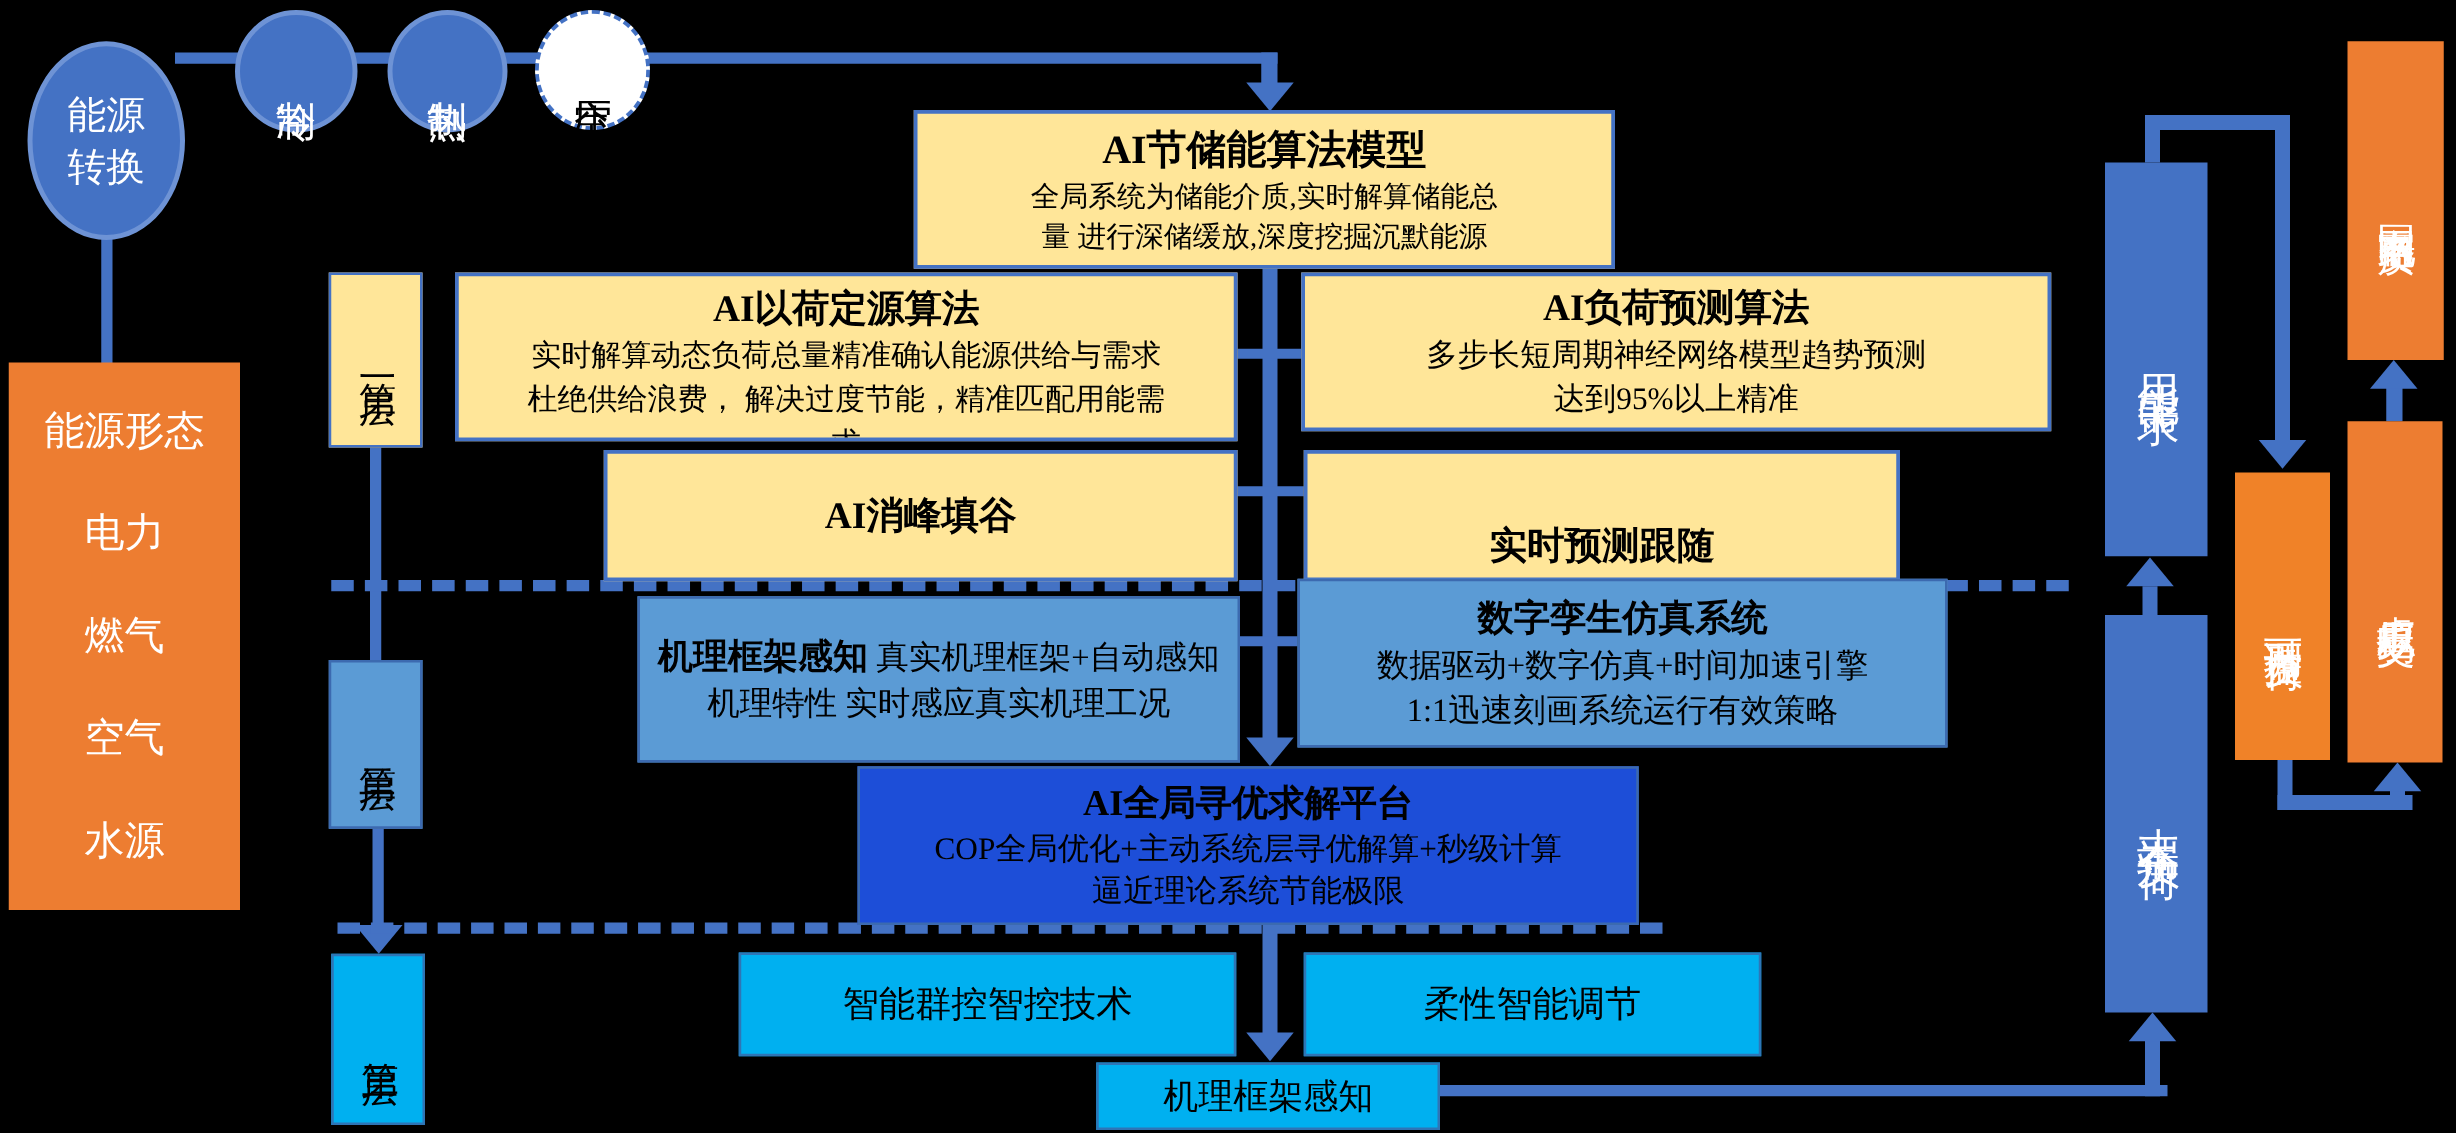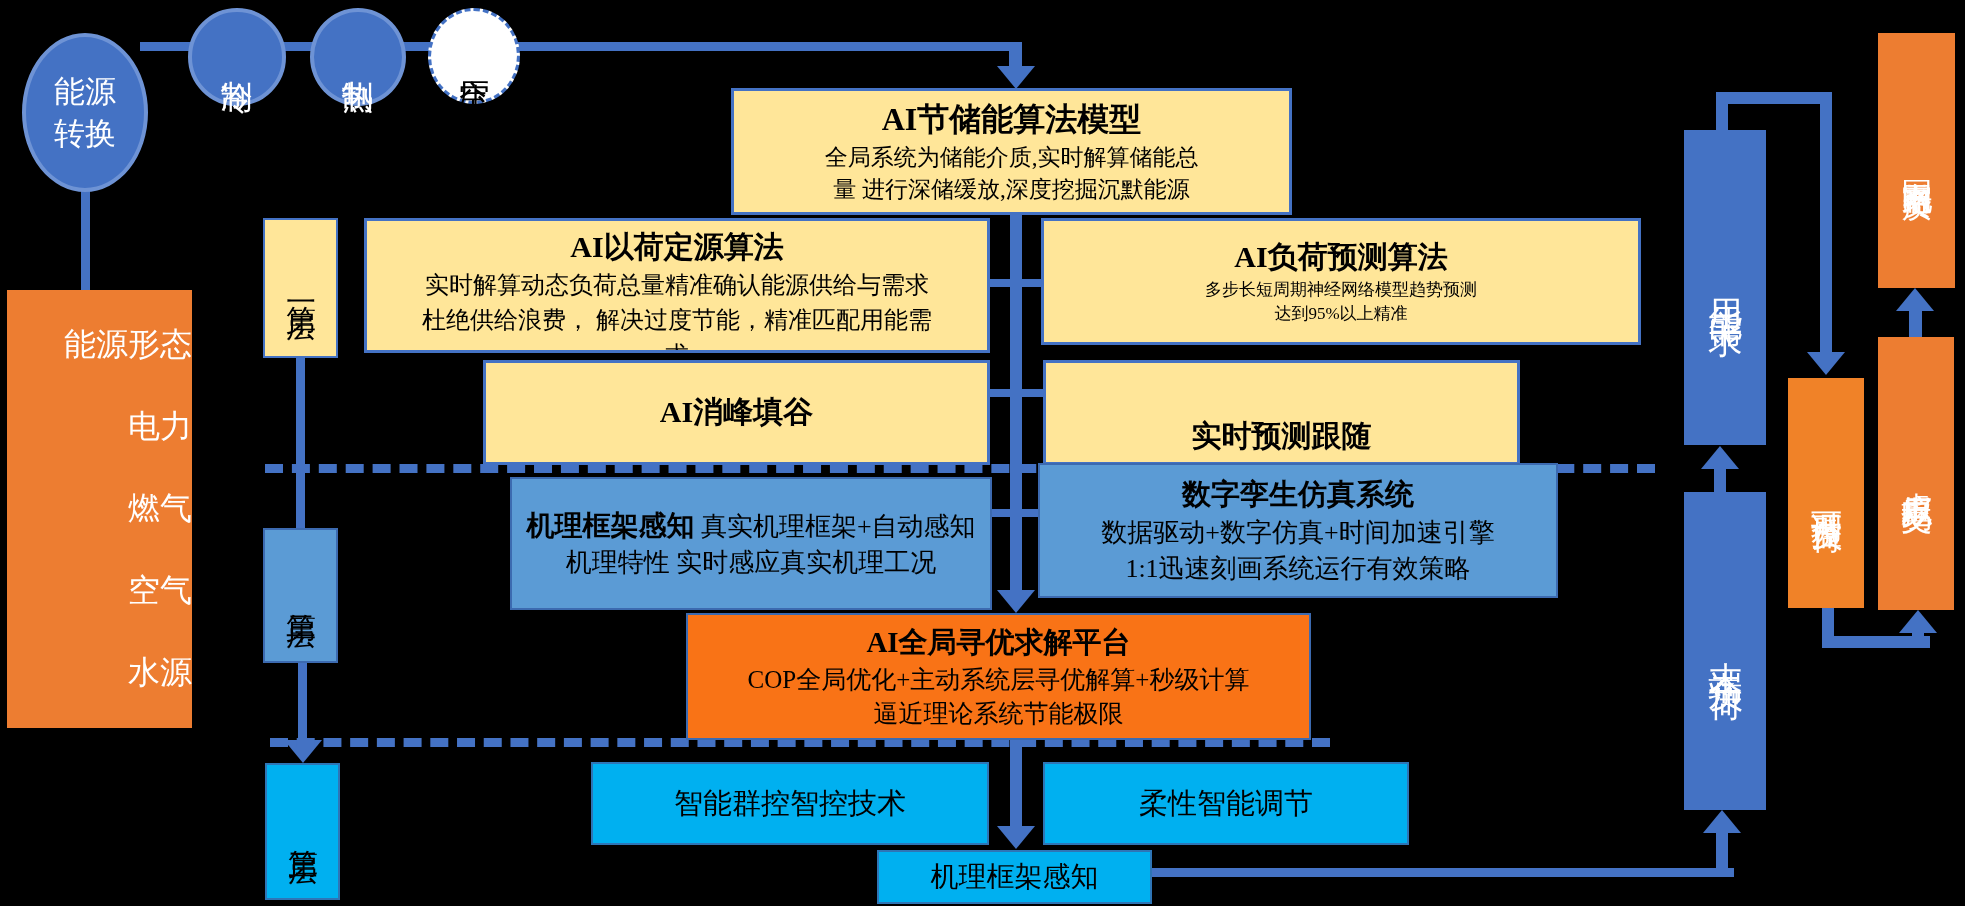--- a/index.html
+++ b/index.html
@@ -2,21 +2,21 @@
 <html><head>
 <meta charset="utf-8">
 <style>
   html,body{margin:0;padding:0;background:#000;}
   .canvas{position:relative;width:1965px;height:906px;background:#000;overflow:hidden;
           font-family:"Liberation Serif","DejaVu Serif",serif;}
   .box{position:absolute;box-sizing:border-box;display:flex;flex-direction:column;
        align-items:center;justify-content:center;text-align:center;}
   .yellow{background:#FFE699;border:3px solid #4472C4;color:#000;}
   .mblue{background:#5B9BD5;border:2px solid #3C6AB0;color:#000;}
-  .lblue{background:#f97316;border:2px solid #3C6AB0;color:#000;}
+  .lblue{background:#1d4ed8;border:2px solid #3C6AB0;color:#000;}
   .cyan{background:#00B0F0;border:2px solid #2E75B6;color:#000;}
   .dblue{background:#4472C4;color:#fff;}
   .orange{background:#ED7D31;color:#fff;}
   .orange2{background:#F08228;color:#fff;}
   .circle{position:absolute;border-radius:50%;display:flex;align-items:center;
           justify-content:center;text-align:center;box-sizing:border-box;}
   .vtext{writing-mode:vertical-rl;text-orientation:upright;letter-spacing:8px;}
   .title{font-weight:bold;}
   .body{white-space:pre-line;}
   .u{text-decoration:underline;}
@@ -80,21 +80,21 @@
   <div class="circle dblue" style="left:188px;top:8px;width:98px;height:98px;border:4px solid #6E93D5;font-size:32px;">
     <div class="vtext" style="letter-spacing:2px;">制冷</div>
   </div>
   <div class="circle dblue" style="left:310px;top:8px;width:96px;height:98px;border:4px solid #6E93D5;font-size:32px;">
     <div class="vtext" style="letter-spacing:2px;">制热</div>
   </div>
   <div class="circle" style="left:428px;top:8px;width:92px;height:96px;background:#fff;border:3px dashed #4472C4;font-size:32px;color:#000;">
     <div class="vtext" style="letter-spacing:2px;">空压</div>
   </div>
 
-  <div class="box orange" style="left:7px;top:290px;width:185px;height:438px;justify-content:space-around;font-size:32px;padding:14px 0;align-items:flex-end;">
+  <div class="box orange" style="left:7px;top:290px;width:185px;height:438px;justify-content:space-around;font-size:32px;padding:14px 0;">
     <div>能源形态</div>
     <div>电力</div>
     <div>燃气</div>
     <div>空气</div>
     <div>水源</div>
   </div>
 
   <div class="box yellow" style="left:263px;top:218px;width:75px;height:140px;border-width:2px;font-size:30px;">
     <div class="vtext" style="letter-spacing:4px;">第一层</div>
   </div>
@@ -113,21 +113,21 @@
 
   <div class="box yellow" style="left:364px;top:218px;width:626px;height:135px;overflow:hidden;justify-content:space-between;padding-top:6px;">
     <div class="title" style="font-size:30px;">AI以荷定源算法</div>
     <div class="body" style="font-size:24px;line-height:1.45;">实时解算动态负荷总量精准确认能源供给与需求
 杜绝供给浪费，  解决过度节能，精准匹配用能需
 求</div>
   </div>
 
   <div class="box yellow" style="left:1041px;top:218px;width:600px;height:127px;">
     <div class="title" style="font-size:30px;">AI负荷预测算法</div>
-    <div class="body" style="font-size:17px;line-height:1.4;">多步长短周期神经网络模型趋势预测
+    <div class="body" style="font-size:25px;line-height:1.4;">多步长短周期神经网络模型趋势预测
 达到95%以上精准</div>
   </div>
 
   <div class="box yellow" style="left:483px;top:360px;width:507px;height:105px;">
     <div class="title" style="font-size:30px;">AI消峰填谷</div>
   </div>
 
   <div class="box yellow" style="left:1043px;top:360px;width:477px;height:105px;">
     <div class="title" style="font-size:30px;margin-top:48px;">实时预测跟随</div>
   </div>

